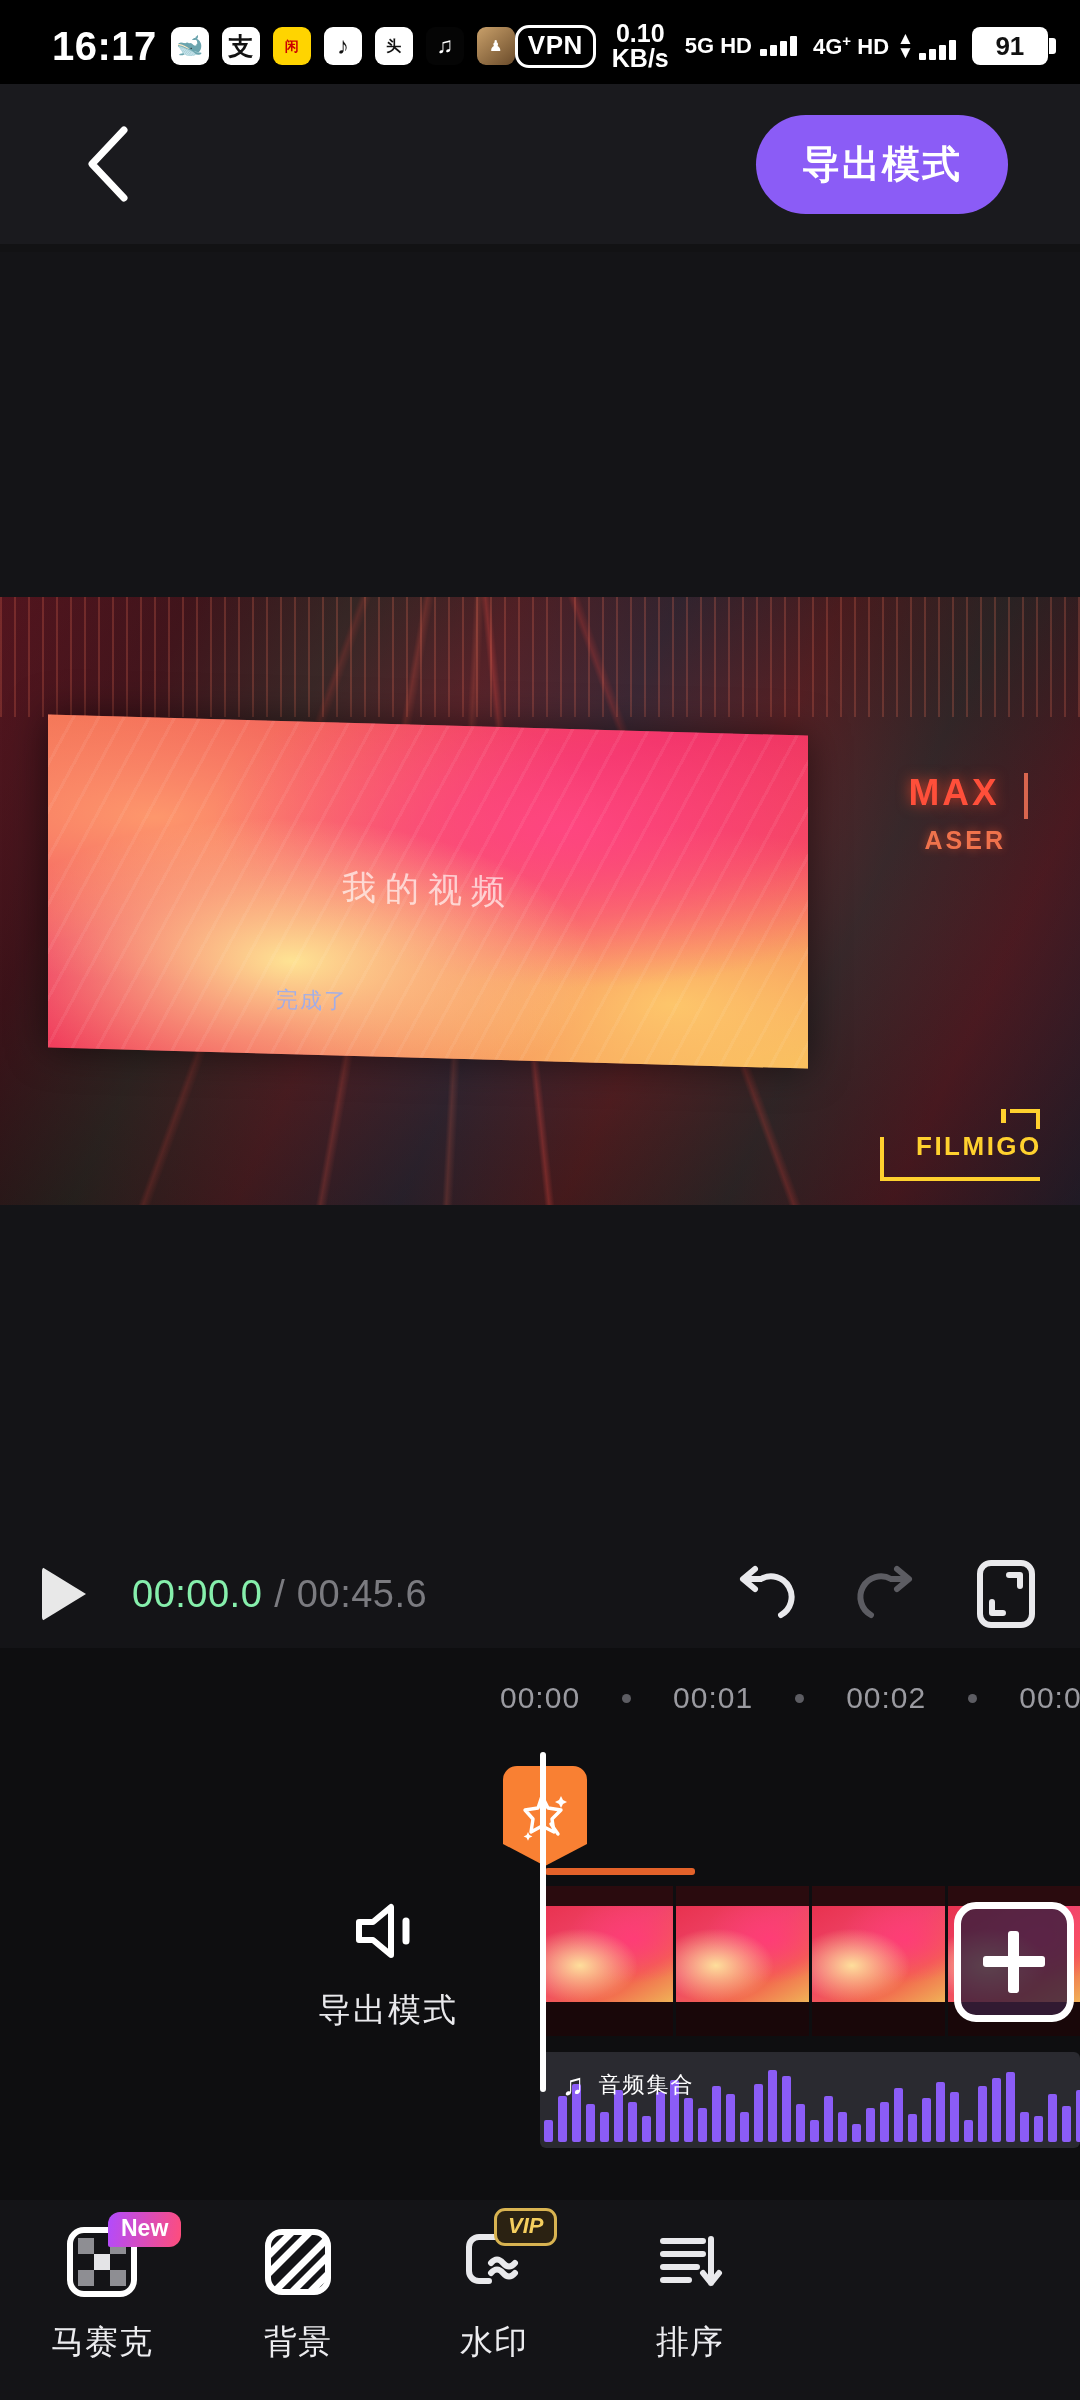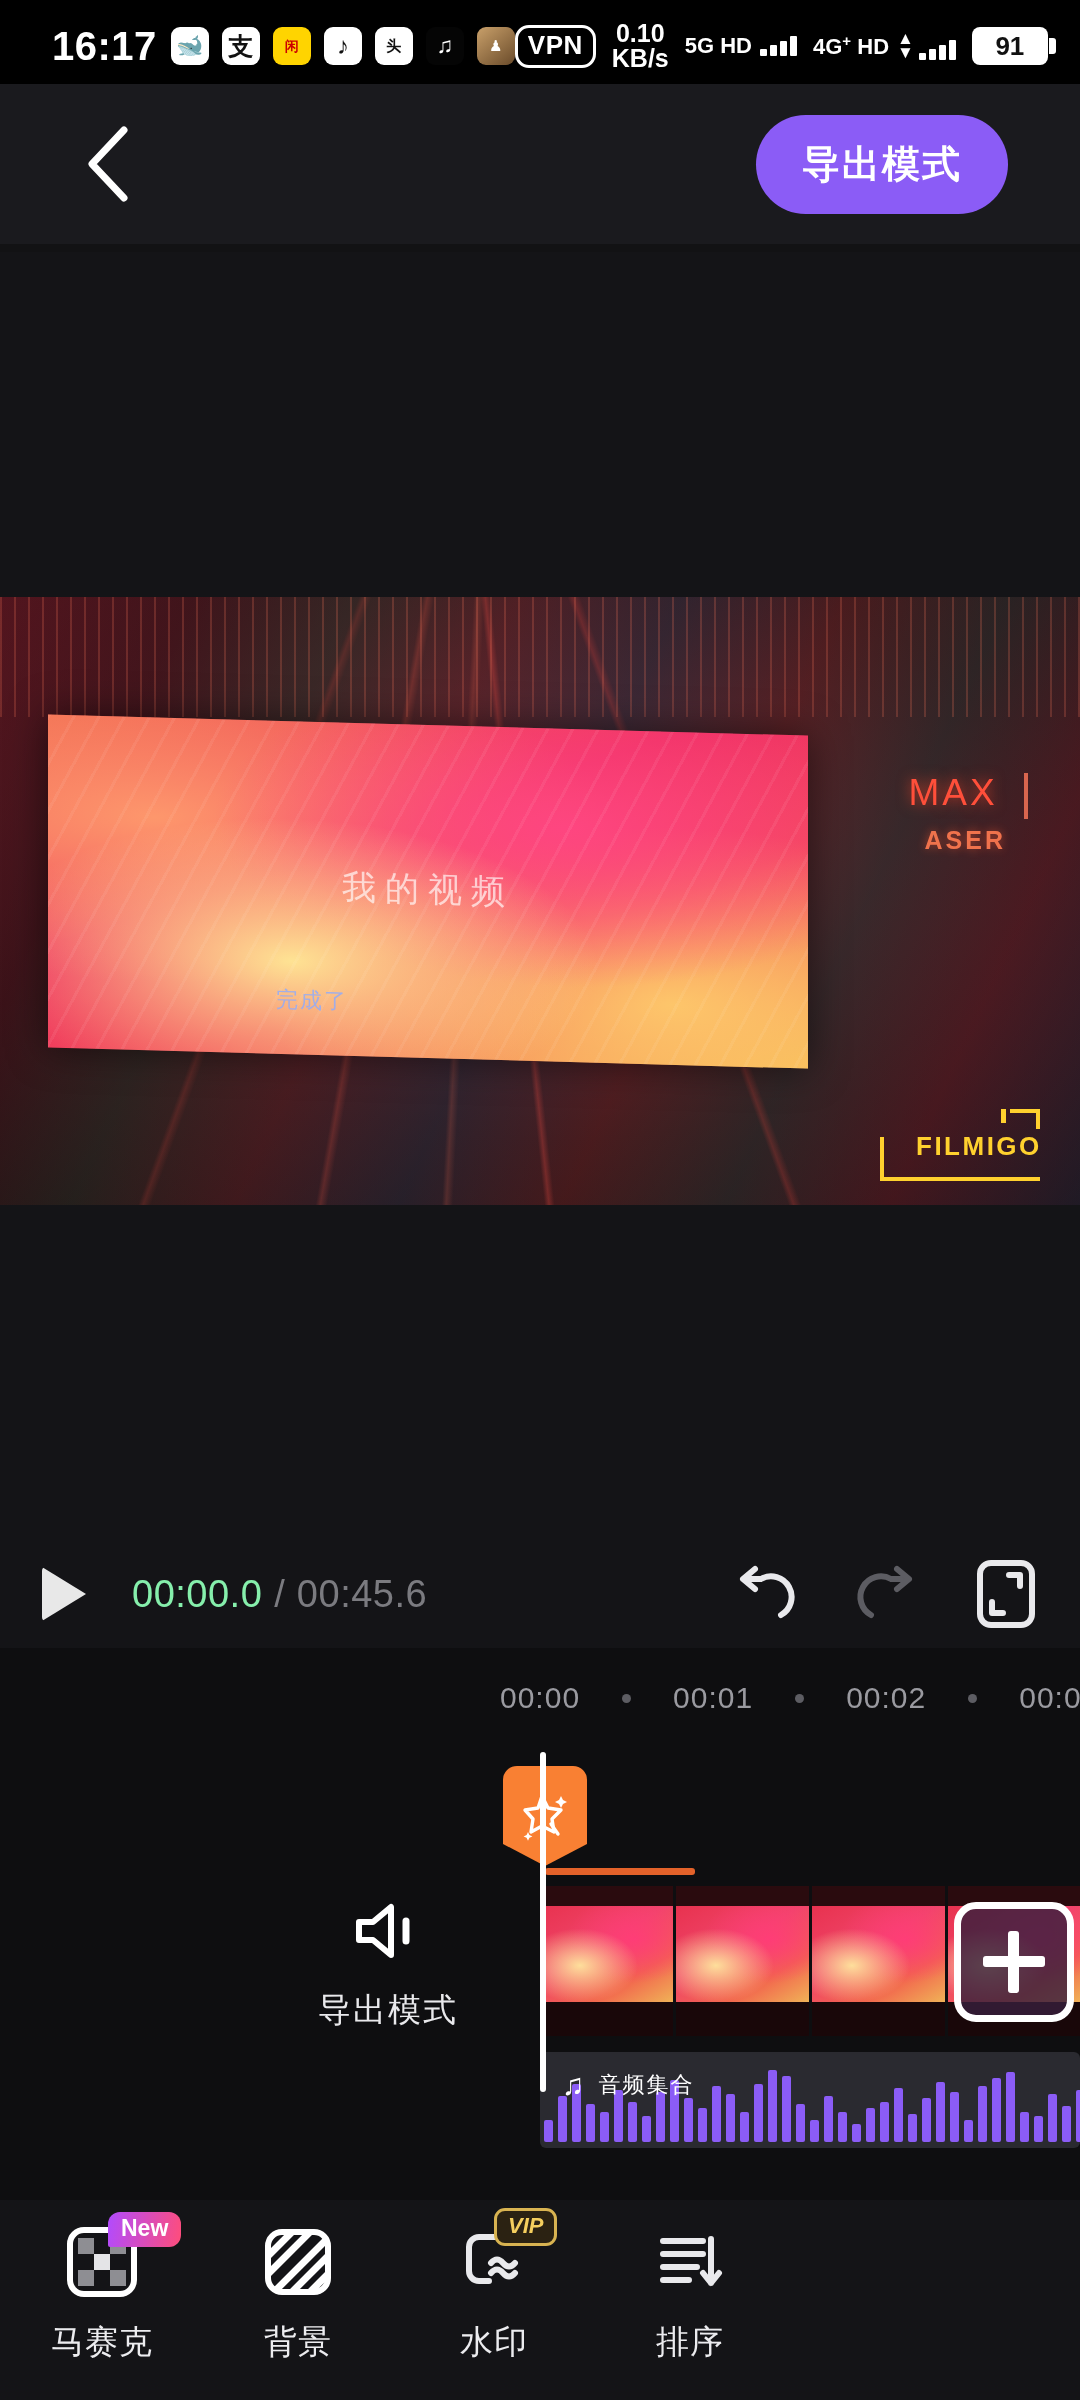--- a/index.html
+++ b/index.html
@@ -95,21 +95,21 @@
       linear-gradient(160deg,#f0664f 0%,#ee2f62 38%,#f2485a 64%,#f5b453 100%);
   }
   .screen-strk { position:absolute; inset:0; opacity:.35;
     background:repeating-linear-gradient(118deg,
       rgba(255,255,255,.18) 0 3px, transparent 3px 22px); }
   .screen-title { position:absolute; left:0; right:0; top:142px; text-align:center;
     color:rgba(255,255,255,.66); font-size:34px; letter-spacing:9px; }
   .screen-sub { position:absolute; left:228px; top:264px;
     color:rgba(140,170,255,.8); font-size:22px; letter-spacing:2px; }
   .maxlaser { position:absolute; right:74px; top:175px; text-align:left; }
-  .maxlaser .m1 { color:#ff4f3a; font-size:37px; font-weight:400; letter-spacing:3px;
+  .maxlaser .m1 { color:#ff4f3a; font-size:37px; font-weight:700; letter-spacing:3px;
     text-shadow:0 0 14px rgba(255,70,40,.75); }
   .maxlaser .m2 { color:#ff7a50; font-size:25px; font-weight:700; letter-spacing:3px;
     margin-top:12px; opacity:.92; text-shadow:0 0 10px rgba(255,90,50,.6);margin-left:16px; }
   .maxlaser-bar { position:absolute; right:52px; top:176px; width:4px; height:46px;
     background:rgba(255,120,90,.8); }
   .filmigo { position:absolute; right:40px; bottom:24px; width:160px; height:72px; }
   .fm-text { position:absolute; left:36px; top:22px; color:#ffd12e;
     font-size:26px; font-weight:700; letter-spacing:2.5px; }
   .fm-l { position:absolute; left:0; bottom:0; width:160px; height:4px; background:#ffd12e; }
   .fm-l2 { position:absolute; left:0; bottom:0; width:4px; height:44px; background:#ffd12e; }

